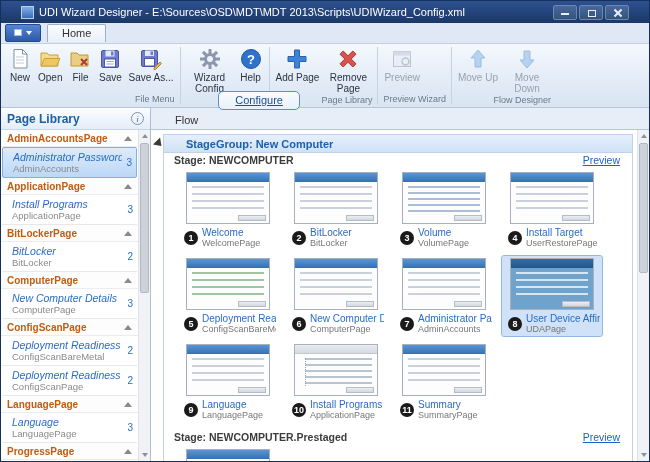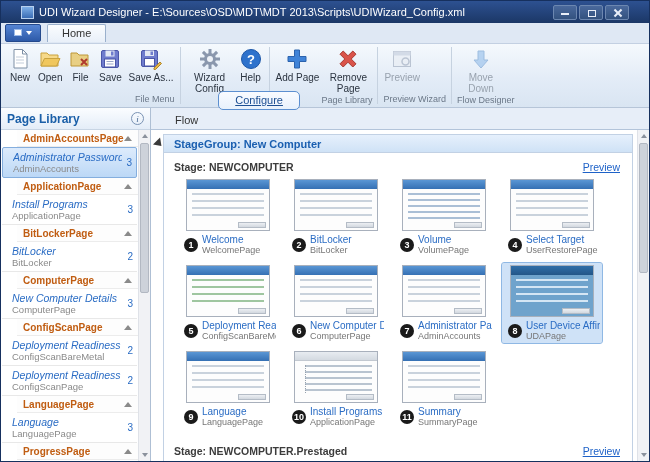--- a/index.html
+++ b/index.html
@@ -39,21 +39,21 @@
   
   .body { flex:1; display:flex; min-height:0; }
 
   
   .sidebar { width:150px; background:#fff; border-right:1px solid #aebfd4; display:flex; flex-direction:column; }
   .sb-header { height:22px; background:linear-gradient(#fbfdff,#e4edf8); border-bottom:1px solid #c8d5e4; display:flex; align-items:center; justify-content:space-between; padding:0 6px; }
   .sb-title { font-size:12px; font-weight:bold; color:#1a5fa8; }
   .info-badge { width:13px; height:13px; border:1px solid #7a93b4; border-radius:50%; color:#4a6a94; font-size:9px; font-style:italic; font-family:"Liberation Serif", serif; display:flex; align-items:center; justify-content:center; }
   .sb-list { flex:1; position:relative; overflow:hidden; }
   .sb-rows { position:absolute; left:0; top:0; right:12px; }
-  .pl-group { display:flex; align-items:center; justify-content:space-between; padding:3px 6px 2px 6px; font-size:10px; font-weight:bold; color:#c05d12; border-bottom:1px solid #ececec; background:#fdfdfd;margin-left:16px; }
+  .pl-group { display:flex; align-items:center; justify-content:space-between; padding:3px 6px 2px 6px; font-size:10px; font-weight:bold; color:#c05d12; border-bottom:1px solid #ececec; background:#fdfdfd; }
   .tri-up { width:0; height:0; border-left:4px solid transparent; border-right:4px solid transparent; border-bottom:5px solid #8a8a8a; }
   .pl-item { display:flex; align-items:center; padding:3px 4px 3px 10px; border-bottom:1px solid #e8e8e8; margin:0 1px; }
   .pl-item.selected { background:linear-gradient(#ddebfc,#bcd8f6); border:1px solid #84aede; border-radius:2px; }
   .pl-texts { flex:1; min-width:0; }
   .pl-title { font-size:10.5px; color:#2a6cc4; white-space:nowrap; overflow:hidden;font-style:italic; }
   .pl-sub { font-size:9.5px; color:#8a8a8a; white-space:nowrap; overflow:hidden; }
   .pl-count { font-size:10px; color:#2a6cc4; padding-left:4px; }
 
   
   .vscroll { width:12px; background:#f1f2f5; border-left:1px solid #dfe2e8; position:relative; }
@@ -66,22 +66,22 @@
 
   
   .main { flex:1; display:flex; flex-direction:column; min-width:0; background:#fde047; }
   .main-tabrow { height:22px; background:#e7eef8; border-bottom:1px solid #b3c4da; display:flex; align-items:flex-end; padding-left:8px; gap:4px; flex:0 0 auto; }
   .mtab { font-size:11px; padding:2px 16px 3px; color:#333; }
   .mtab.active { background:linear-gradient(#f9fbff,#e8f1fc); border:1px solid #5c8fd0; border-radius:5px; color:#1d4f93; margin-bottom:19px;text-decoration:underline; }
   .main-wrap { flex:1; display:flex; min-height:0; }
   .main-content { flex:1; position:relative; overflow:hidden; padding:4px 2px 0 12px; background:#fff; }
   .expander-tri { position:absolute; left:3px; top:10px; width:0; height:0; border-left:5px solid transparent; border-right:5px solid transparent; border-top:7px solid #3a3a3a; transform:rotate(-45deg); }
   .sg-box { border:1px solid #c2d1e4; margin-right:2px; background:#fff; }
-  .sg-header { height:18px; background:linear-gradient(#e6f0fc,#cfe2f6); border-bottom:1px solid #c2d1e4; display:flex; align-items:center; padding-left:10px; font-size:11px; font-weight:bold; color:#1a5fb0; }
-  .stage-header { display:flex; align-items:center; justify-content:space-between; padding:8px 12px 2px 10px; }
+  .sg-header { height:18px; background:linear-gradient(#e6f0fc,#cfe2f6); border-bottom:1px solid #c2d1e4; display:flex; align-items:center; padding-left:22px; font-size:11px; font-weight:bold; color:#1a5fb0; }
+  .stage-header { display:flex; align-items:center; justify-content:space-between; padding:1px 12px 2px 10px; }
   .stage-label { font-size:10.5px; font-weight:bold; color:#3c3c3c; }
   .preview-link { font-size:10.5px; color:#1e62c8; text-decoration:underline; }
   .cards { display:grid; grid-template-columns:repeat(4,100px); gap:6px 8px; margin:2px 0 8px 14px; }
 
   .card { width:100px; padding:2px; border-radius:2px; }
   .card.selected { background:#cfe2f7; outline:1px solid #8fb8e4; }
   .thumb { width:84px; height:52px; margin:0 auto; background:#fdfdfd; border:1px solid #a8b0bc; position:relative; }
   .th-bar { height:9px; background:linear-gradient(#5a96d4,#3570b4); }
   .th-body { position:absolute; top:13px; left:5px; right:5px; bottom:9px; background:repeating-linear-gradient(to bottom,#c9d2dc 0 2px,transparent 2px 7px); }
   .th-foot { position:absolute; bottom:2px; right:3px; width:28px; height:6px; background:linear-gradient(#eceff3,#d2d8df); border:1px solid #b4bcc6; }
@@ -241,20 +241,26 @@
       </div>
       <div class="rgroup-label">Preview Wizard</div>
     </div>
 
     <div class="rsep"></div>
 
     <div class="rgroup">
       <div class="rbuttons">
         <div class="rbtn disabled">
           <span class="ricon"><svg width="24" height="24">
+                <path d="M12 3 5 11h4v9h6v-9h4z" fill="#7fb2e8" stroke="#4f86c4"></path>
+              </svg></span>
+          <span class="rlabel">Move Up</span>
+        </div>
+        <div class="rbtn disabled">
+          <span class="ricon"><svg width="24" height="24">
                 <path d="M12 21 19 13h-4V4H9v9H5z" fill="#7fb2e8" stroke="#4f86c4"></path>
               </svg></span>
           <span class="rlabel">Move Down</span>
         </div>
       </div>
       <div class="rgroup-label">Flow Designer</div>
     </div>
   </div>
 
   <div class="body">
@@ -417,21 +423,21 @@
               </div>
               <div class="card">
                 <div class="thumb t-form">
                     <div class="th-bar"></div>
                     <div class="th-body"></div>
                     <div class="th-foot"></div>
                   </div>
                 <div class="caption">
                     <div class="badge">4</div>
                   <div class="cap-texts">
-                      <div class="cap-title">Select Target</div>
+                      <div class="cap-title">Install Target</div>
                       <div class="cap-sub">UserRestorePage</div>
                     </div>
                   </div>
               </div>
 
               <div class="card">
                 <div class="thumb t-check">
                     <div class="th-bar"></div>
                     <div class="th-body"></div>
                     <div class="th-foot"></div>

